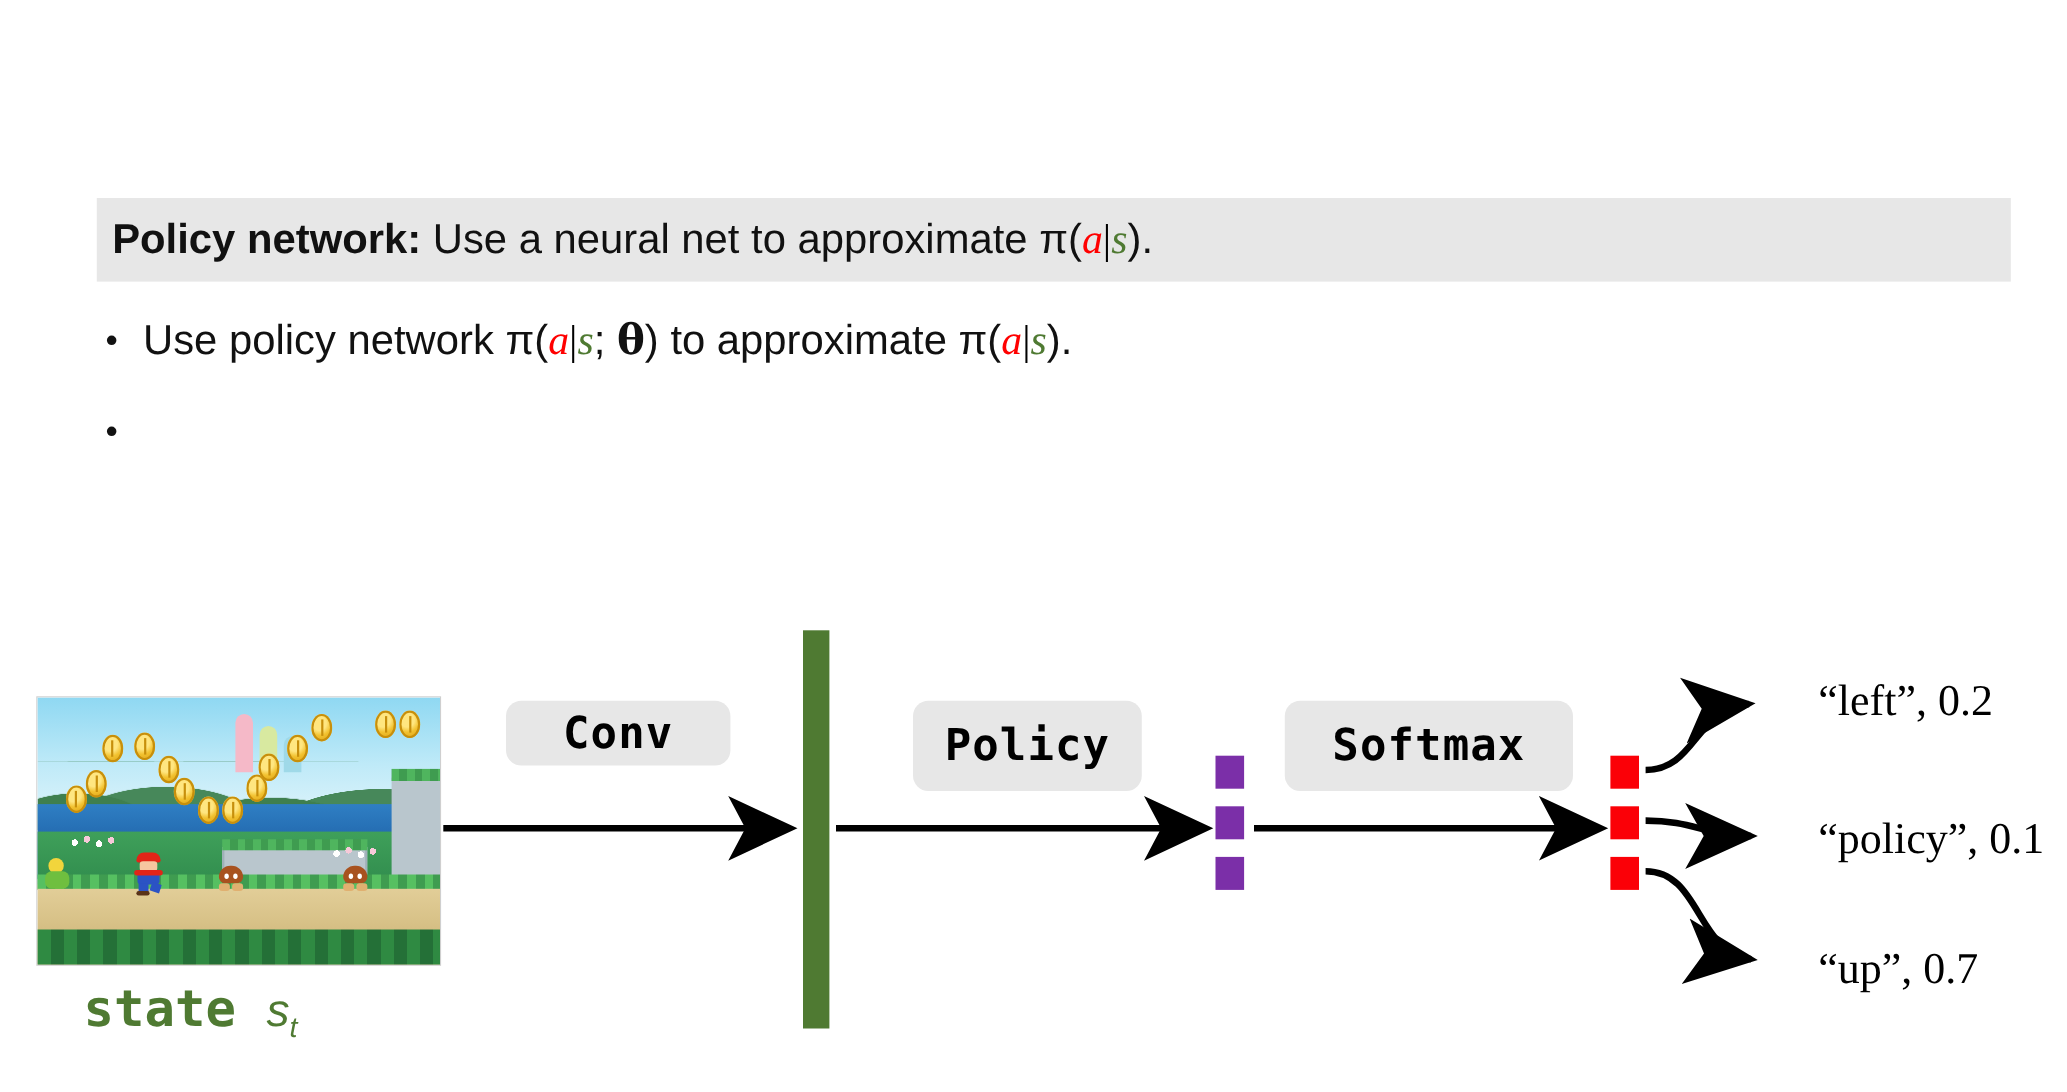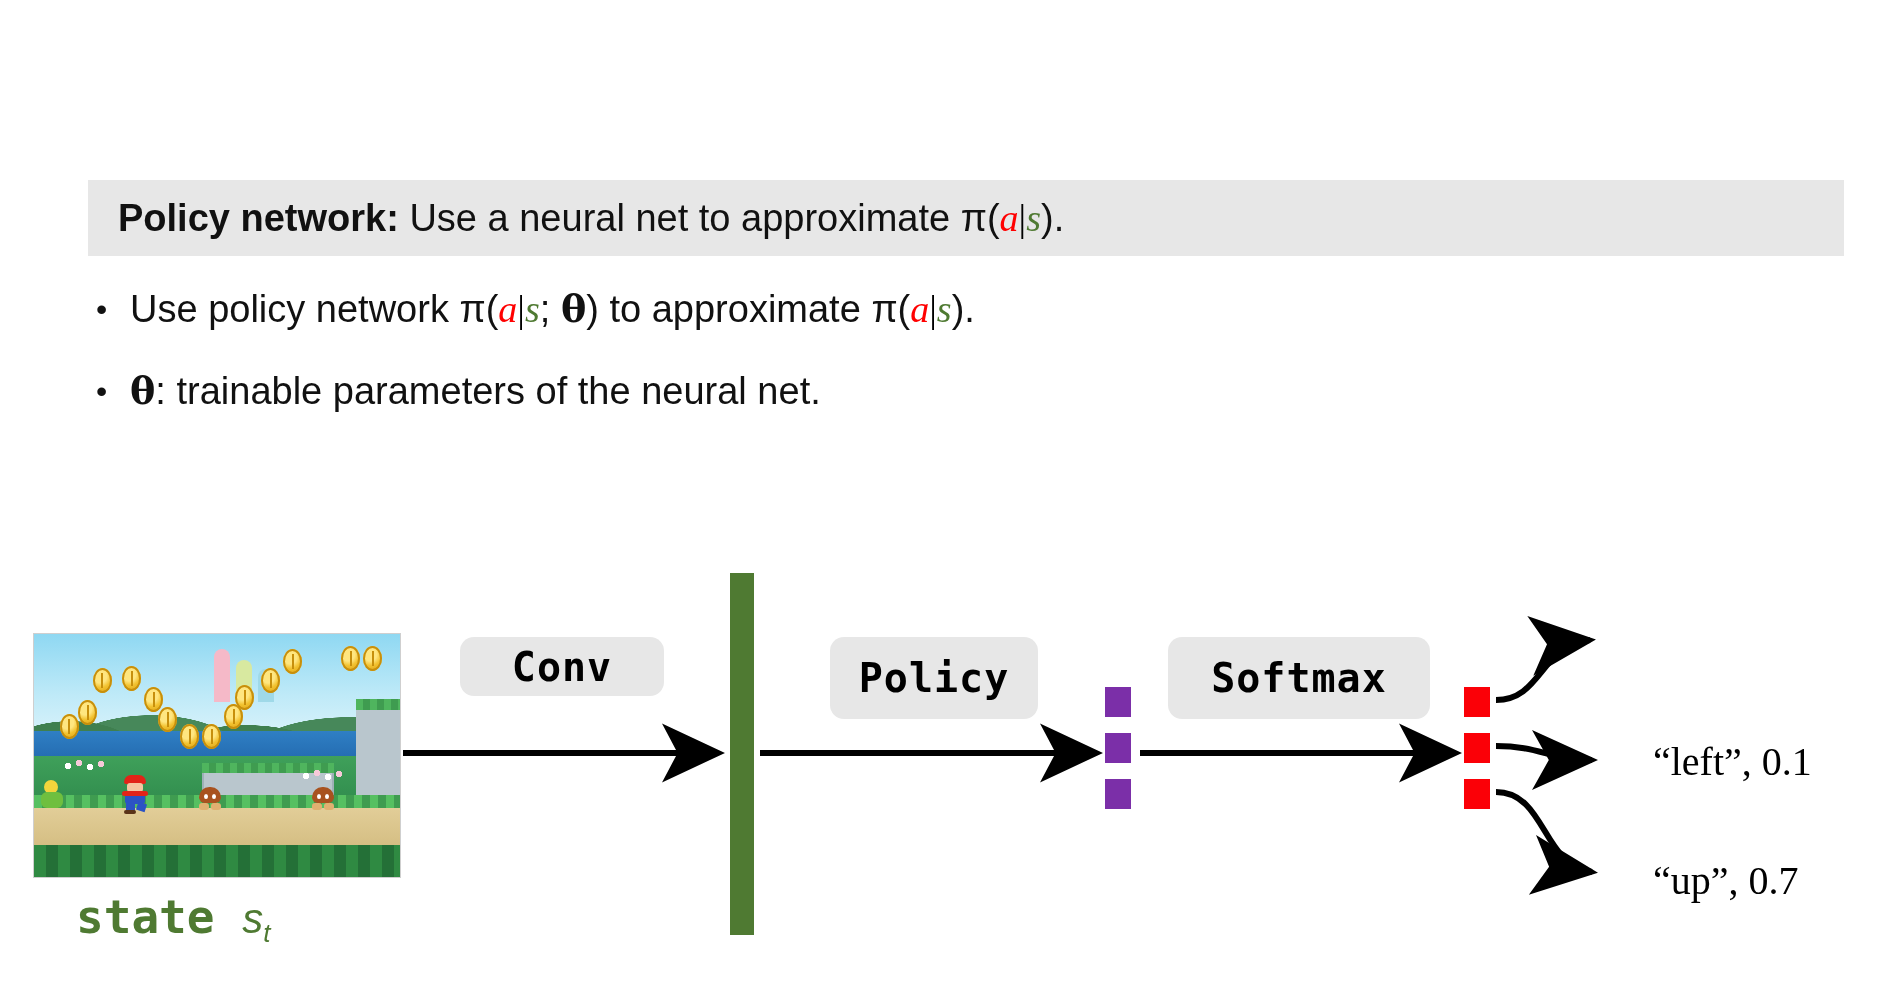--- a/index.html
+++ b/index.html
@@ -49,21 +49,20 @@
   
   .banner {
     position: absolute;
     left: 88px;
     top: 180px;
     width: 1740px;
     height: 76px;
     background: #e7e7e7;
     display: flex;
     align-items: center;
-    padding-left: 16px;
   }
   .banner-text {
     padding-left: 14px;
     font-size: 38px;
     color: #111111;
     white-space: nowrap;
     line-height: 1;
   }
   .banner-text b { font-weight: bold; }
 
@@ -284,21 +283,20 @@
 
   <div class="bullets">
 
     <div class="bullet">
       <span class="dot">•</span>
       <span><span>Use policy network </span><span class="math">π</span><span class="math">(</span><span class="mvar-a">a</span><span class="mbar">|</span><span class="mvar-s">s</span><span class="math">; </span><span class="mvar-theta">θ</span><span class="math">)</span><span> to approximate </span><span class="math">π</span><span class="math">(</span><span class="mvar-a">a</span><span class="mbar">|</span><span class="mvar-s">s</span><span class="math">)</span><span>.</span></span>
     </div>
 
     <div class="bullet">
       <span class="dot">•</span>
-      <span><span class="mvar-theta">θ</span><span>: trainable parameters of the neural net.</span></span>
     </div>
 
   </div>
 
   <div class="diagram">
 
     <div class="state-img">
       <div class="sky"></div>
       <div class="far-hills"></div>
       <div class="towers">
@@ -395,17 +393,18 @@
 
       <line x1="760" y1="753" x2="1094" y2="753" stroke="#000" stroke-width="6" marker-end="url(#ah)"></line>
 
       <line x1="1140" y1="753" x2="1453" y2="753" stroke="#000" stroke-width="6" marker-end="url(#ah)"></line>
 
       <path d="M1496,700 C1542,700 1540,645 1590,640" stroke="#000" stroke-width="6" fill="none" marker-end="url(#ah2)"></path>
       <path d="M1496,746 C1540,746 1550,760 1592,760" stroke="#000" stroke-width="6" fill="none" marker-end="url(#ah2)"></path>
       <path d="M1496,792 C1546,792 1542,866 1592,872" stroke="#000" stroke-width="6" fill="none" marker-end="url(#ah2)"></path>
     </svg>
 
-    <div class="out-label" id="out-right">“left”, 0.1</div>
+    <div class="out-label" id="out-left">“left”, 0.2</div>
+    <div class="out-label" id="out-right">“policy”, 0.1</div>
     <div class="out-label" id="out-up">“up”, 0.7</div>
 
   </div>
 </div>
 
 </body></html>

